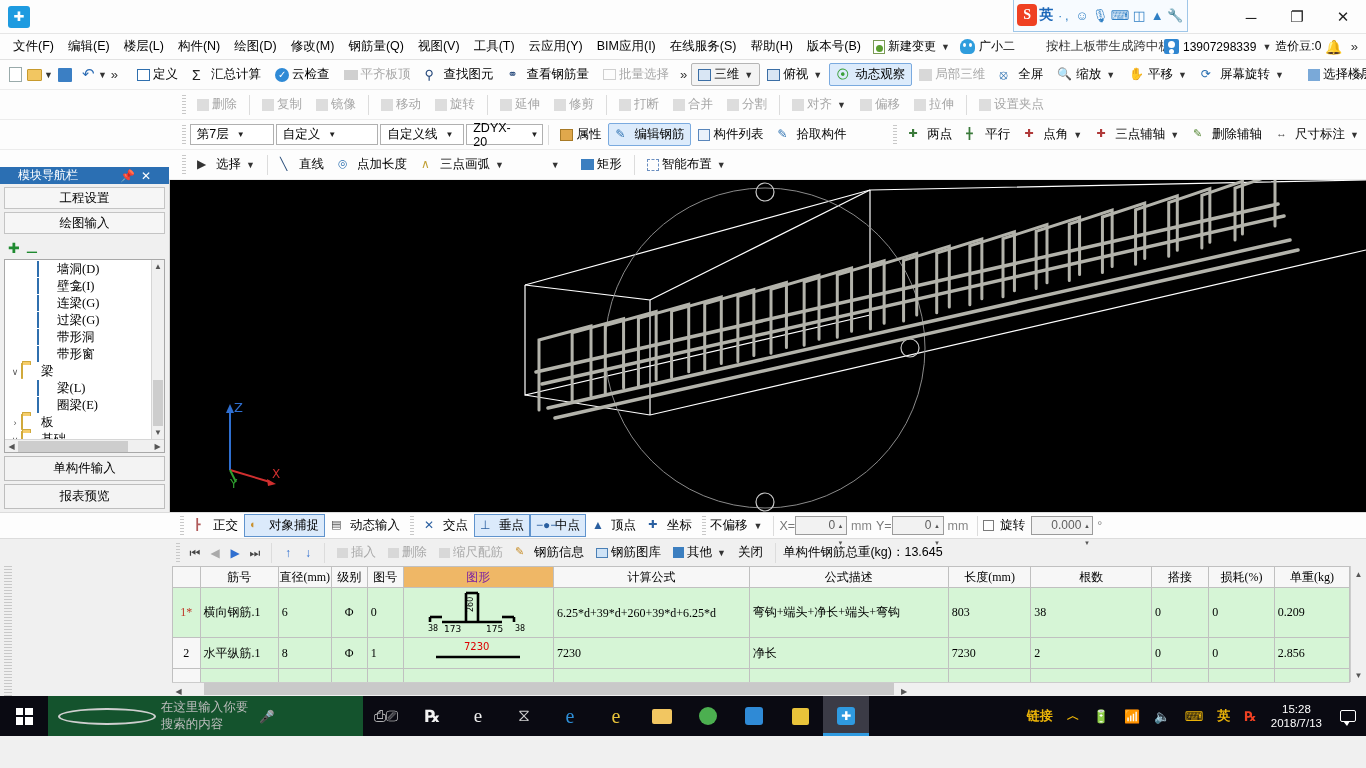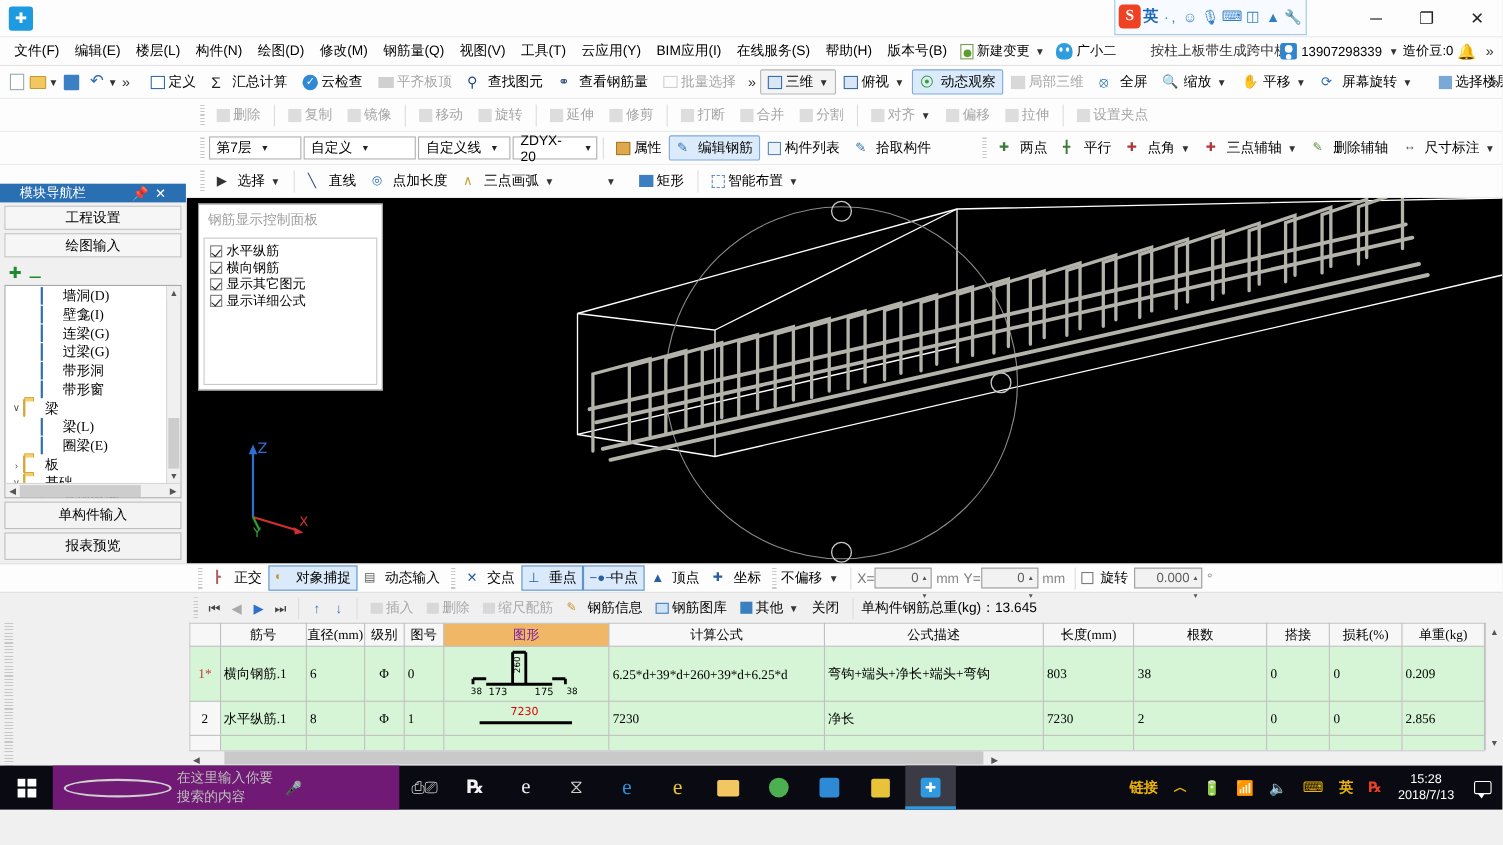--- a/index.html
+++ b/index.html
@@ -165,21 +165,21 @@
   .statusbar{ height:20px; display:flex; align-items:center; background:#f5f5f5;
     border-top:1px solid #d2d2d2; font-size:12px; font-family:"Liberation Serif","DejaVu Serif",serif;}
   .stcell{ border:1px solid #d0d0d0; background:#fbfbfb; height:18px; display:flex;align-items:center;
      padding:0 6px; margin-right:3px;}
 
   
   .taskbar{ height:40px; background:#0a0a12; display:flex; align-items:center; position:relative; }
   .start{ width:48px;height:40px;display:flex;align-items:center;justify-content:center;}
   .winlogo{ width:17px;height:17px;display:grid;grid-template-columns:1fr 1fr;grid-template-rows:1fr 1fr;gap:2px;}
   .winlogo i{ background:#fff; display:block;}
-  .searchbox{ width:315px;height:40px;background:#701a75;display:flex;align-items:center;gap:5px;padding:0 10px;}
+  .searchbox{ width:315px;height:40px;background:#14532d;display:flex;align-items:center;gap:5px;padding:0 10px;}
   .circ{ width:17px;height:17px;border:2px solid #cfcfcf;border-radius:50%;}
   .searchbox span{ color:#bdbdbd;font-size:12.5px;flex:1;}
   .mic{ color:#c9c9c9;font-size:13px;}
   .tbicons{ display:flex; align-items:center; gap:0; }
   .tbi{ width:46px;height:40px;display:flex;align-items:center;justify-content:center;position:relative;}
   .tbi.active{ background:#3b3b46; }
   .tbi.active:after{ content:"";position:absolute;bottom:0;left:0;right:0;height:3px;background:#2f9ae0;}
   .tray{ position:absolute; right:0; height:40px; display:flex; align-items:center; color:#fff; }
   .trayi{ padding:0 7px; font-size:13px; color:#eab308;font-weight:bold; }
   .clock{ text-align:center; font-size:11.5px; line-height:14px; padding:0 8px; color:#fff;}
@@ -651,41 +651,20 @@
             <path d="M866.1428571428572,108.57142857142857 L866.1428571428572,51.42857142857143 L909.5714285714286,37.42857142857143 L909.5714285714286,94.57142857142857"></path>
             <path d="M899.2857142857142,100.47619047619048 L899.2857142857142,44.1904761904762 L942.1428571428571,30.190476190476197 L942.1428571428571,86.47619047619048"></path>
             <path d="M932.4285714285714,92.38095238095238 L932.4285714285714,36.95238095238095 L974.7142857142857,22.95238095238095 L974.7142857142857,78.38095238095238"></path>
             <path d="M965.5714285714286,84.2857142857143 L965.5714285714286,29.714285714285737 L1007.2857142857143,15.714285714285737 L1007.2857142857143,70.2857142857143"></path>
             <path d="M998.7142857142858,76.19047619047618 L998.7142857142858,22.47619047619046 L1039.857142857143,8.47619047619046 L1039.857142857143,62.190476190476176"></path>
             <path d="M1031.857142857143,68.0952380952381 L1031.857142857143,15.23809523809524 L1072.4285714285713,1.2380952380952408 L1072.4285714285713,54.0952380952381"></path>
             <path d="M1065,60 L1065,8 L1105,-6 L1105,46"></path>
           </g>
       </svg>
 
-      <div class="rebar-panel">
-        <div class="rp-title">钢筋显示控制面板</div>
-        <div class="rp-body">
-          <div class="rp-item">
-            <span class="cbx on"></span>
-            <span>水平纵筋</span>
-            </div>
-          <div class="rp-item">
-            <span class="cbx on"></span>
-            <span>横向钢筋</span>
-            </div>
-          <div class="rp-item">
-            <span class="cbx on"></span>
-            <span>显示其它图元</span>
-            </div>
-          <div class="rp-item">
-            <span class="cbx on"></span>
-            <span>显示详细公式</span>
-            </div>
-        </div>
-      </div>
 
       <svg class="axis" width="90" height="90">
         <line x1="20" y1="70" x2="20" y2="10" stroke="#2f6fd0" stroke-width="2"></line>
         <polygon points="20,4 16,13 24,13" fill="#2f6fd0"></polygon>
         <text x="24" y="12" fill="#2f6fd0" font-size="13" font-family="DejaVu Sans">Z</text>
         <line x1="20" y1="70" x2="60" y2="82" stroke="#d02f2f" stroke-width="2"></line>
         <polygon points="66,84 57,79 58,86" fill="#d02f2f"></polygon>
         <text x="62" y="78" fill="#d02f2f" font-size="12" font-family="DejaVu Sans">X</text>
         <line x1="20" y1="70" x2="26" y2="82" stroke="#2fa02f" stroke-width="2"></line>
         <text x="20" y="88" fill="#2fa02f" font-size="12" font-family="DejaVu Sans">Y</text>

